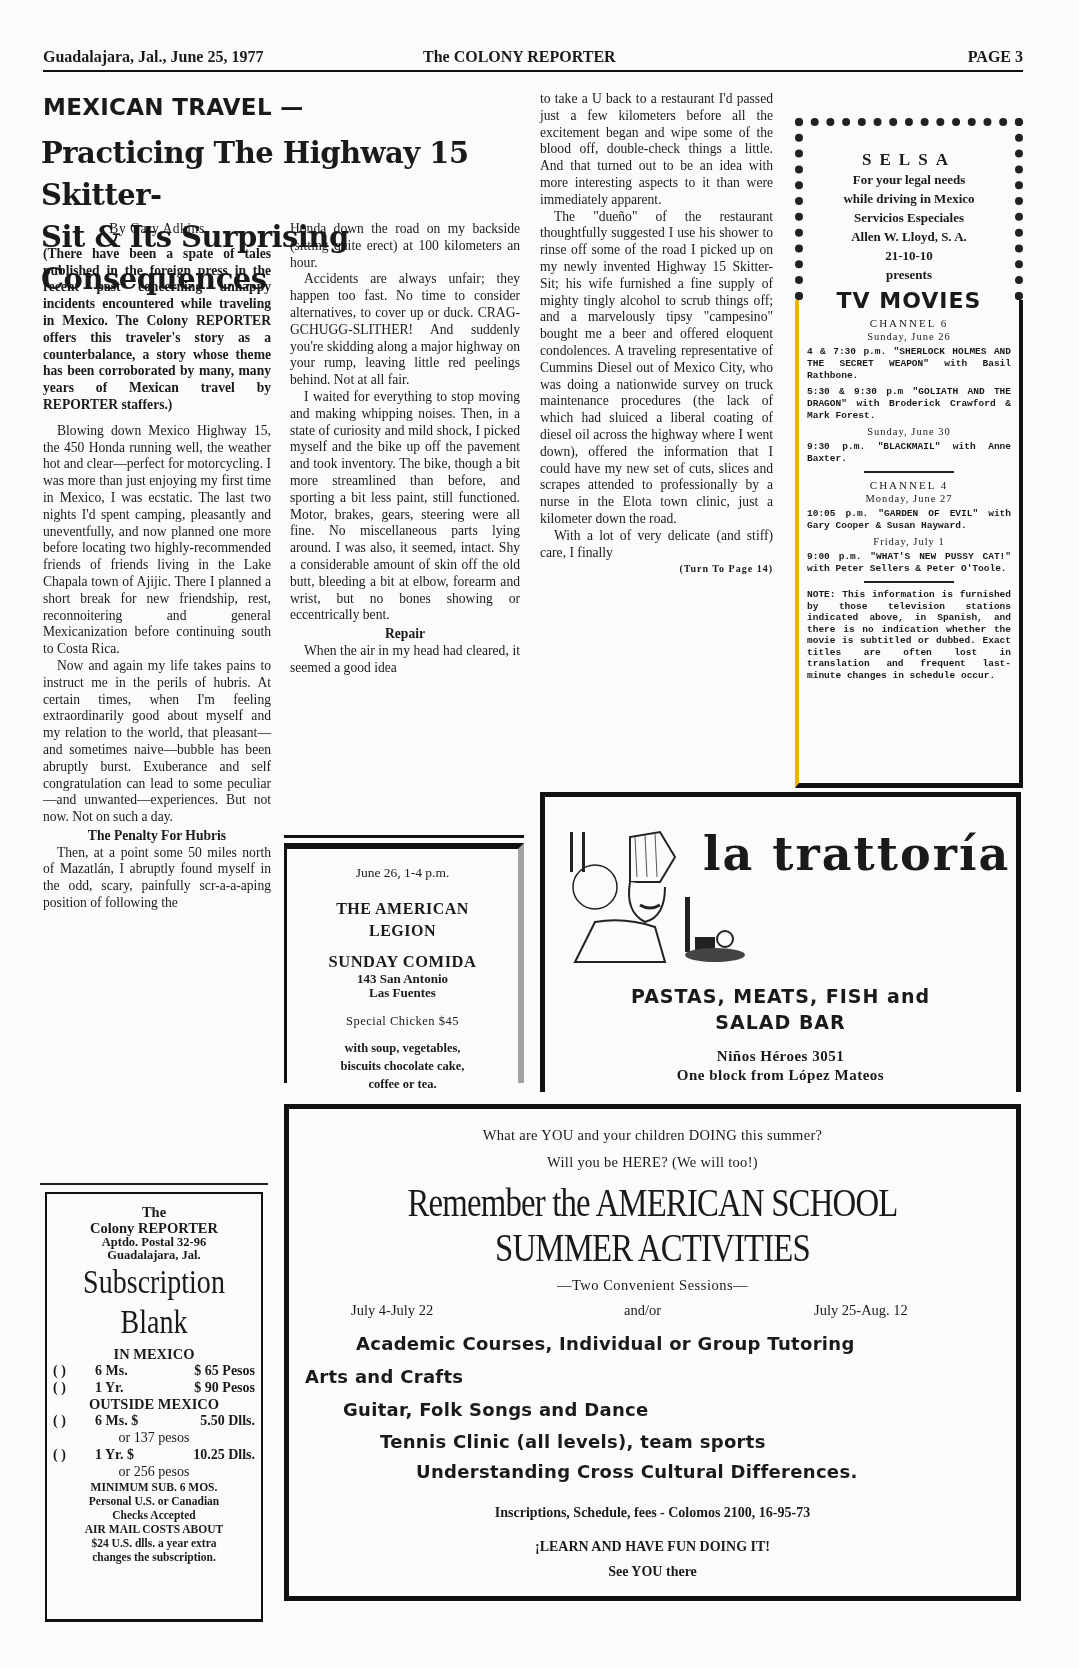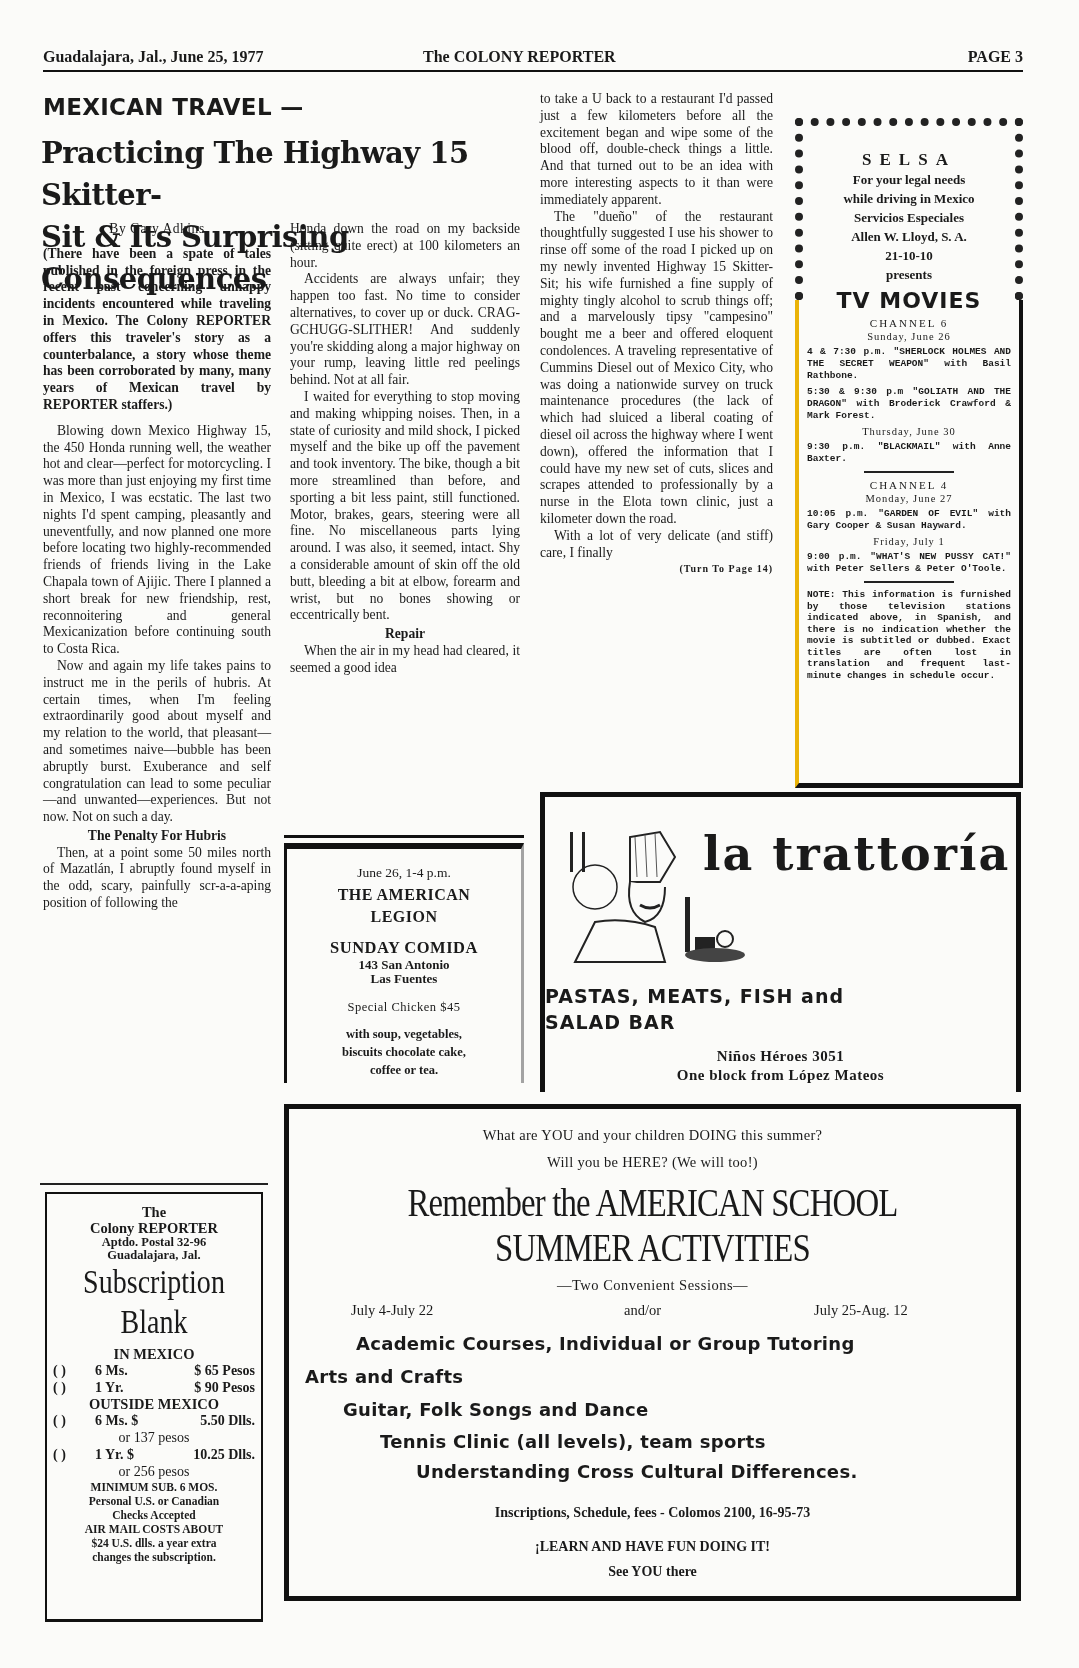--- a/index.html
+++ b/index.html
@@ -36,34 +36,34 @@
   .selsa .line { font-family: "Liberation Serif", serif; font-weight: bold; font-size: 13px; line-height: 19px; }
   .selsa .tv { font-family: "DejaVu Sans", sans-serif; font-weight: bold; font-size: 22px; margin-top: 4px; letter-spacing: 1px; }
   .selsa-body { position: absolute; left: 0; top: 182px; width: 228px; height: 488px; border-left: 4px solid #eab308; border-right: 4px solid #111; border-bottom: 5px solid #111; padding: 14px 8px 8px 8px; font-family: "Liberation Mono", monospace; font-size: 9.5px; line-height: 12px; }
   .selsa-body .ch { text-align: center; font-family: "Liberation Serif", serif; font-size: 11px; letter-spacing: 2px; margin: 3px 0 2px; }
   .selsa-body .day { text-align: center; font-family: "Liberation Serif", serif; font-size: 10.5px; letter-spacing: 1px; margin-bottom: 3px; }
   .selsa-body .prog { text-align: justify; margin-bottom: 4px; font-weight: bold; }
   .selsa-body .rule { width: 90px; height: 2px; background: #222; margin: 6px auto; }
   .selsa-body .note { font-weight: bold; text-align: justify; font-size: 9.5px; line-height: 11.5px; }
 
   
-  .legion { left: 284px; top: 843px; width: 240px; height: 240px; border-top: 6px solid #111; border-left: 3px solid #111; border-right: 3px solid #a3a3a3; text-align: center; font-family: "Liberation Serif", serif; padding-top: 16px; }
+  .legion { left: 284px; top: 843px; width: 240px; height: 240px; border-top: 6px solid #111; border-left: 3px solid #111; border-right: 6px solid #a3a3a3; text-align: center; font-family: "Liberation Serif", serif; padding-top: 16px; }
   .legion-topline { left: 284px; top: 835px; width: 240px; height: 3px; background: #111; }
   .legion .date { font-size: 13.5px; }
-  .legion .org { font-weight: bold; font-size: 16px; line-height: 22px; margin-top: 3px; letter-spacing: 0.5px; }
+  .legion .org { font-weight: bold; font-size: 16px; line-height: 22px; margin-top: 17px; letter-spacing: 0.5px; }
   .legion .event { font-weight: bold; font-size: 16.5px; margin-top: 10px; letter-spacing: 0.5px; }
   .legion .addr { font-weight: bold; font-size: 13px; line-height: 14px; }
   .legion .special { font-size: 12.5px; margin-top: 14px; letter-spacing: 0.5px; }
   .legion .menu { font-weight: bold; font-size: 12.5px; line-height: 18px; margin-top: 10px; }
 
   
   .tratt { left: 540px; top: 792px; width: 481px; height: 300px; border: 5px solid #111; border-bottom: none; }
   .tratt .logo { position: absolute; left: 158px; top: 30px; font-family: "DejaVu Serif", serif; font-weight: bold; font-size: 46px; letter-spacing: 2px; }
   .tratt .chef { position: absolute; left: 20px; top: 30px; width: 180px; height: 140px; }
-  .tratt .tag { position: absolute; left: 0; width: 100%; text-align: left; font-family: "DejaVu Sans", sans-serif; font-weight: bold; font-size: 19px; line-height: 24px; letter-spacing: 1px; }
+  .tratt .tag { position: absolute; left: 0; width: 100%; text-align: center; font-family: "DejaVu Sans", sans-serif; font-weight: bold; font-size: 19px; line-height: 24px; letter-spacing: 1px; }
   .tratt .addr { position: absolute; left: 0; width: 100%; text-align: center; font-family: "Liberation Serif", serif; font-weight: bold; font-size: 15px; line-height: 16px; letter-spacing: 0.5px; }
 
   
   .school { left: 284px; top: 1104px; width: 737px; height: 497px; border-top: 5px solid #111; border-left: 5px solid #111; border-right: 5px solid #111; border-bottom: 5px solid #111; padding-left: 17px; }
   .school .c { position: absolute; left: 0; width: 100%; text-align: center; }
   .school .q { font-family: "Liberation Serif", serif; font-size: 14.5px; letter-spacing: 0.3px; }
   .school .big { font-family: "Liberation Serif", serif; font-size: 40px; letter-spacing: -1px; transform: scaleX(0.82); transform-origin: center; }
   .school .sess { font-family: "Liberation Serif", serif; font-size: 14.5px; letter-spacing: 0.5px; }
   .school .dates { position: absolute; font-family: "Liberation Serif", serif; font-size: 14.5px; }
   .school .act { position: absolute; font-family: "DejaVu Sans", sans-serif; font-weight: bold; font-size: 18px; letter-spacing: 0.3px; }
@@ -132,21 +132,21 @@
     <div class="line">Allen W. Lloyd, S. A.</div>
     <div class="line">21-10-10</div>
     <div class="line">presents</div>
     <div class="tv">TV MOVIES</div>
   </div>
   <div class="selsa-body">
     <div class="ch">CHANNEL 6</div>
     <div class="day">Sunday, June 26</div>
     <div class="prog">4 &amp; 7:30 p.m. "SHERLOCK HOLMES AND THE SECRET WEAPON" with Basil Rathbone.</div>
     <div class="prog">5:30 &amp; 9:30 p.m "GOLIATH AND THE DRAGON" with Broderick Crawford &amp; Mark Forest.</div>
-    <div class="day">Thursday, June 30</div>
+    <div class="day">Sunday, June 30</div>
     <div class="prog">9:30 p.m. "BLACKMAIL" with Anne Baxter.</div>
     <div class="rule"></div>
     <div class="ch">CHANNEL 4</div>
     <div class="day">Monday, June 27</div>
     <div class="prog">10:05 p.m. "GARDEN OF EVIL" with Gary Cooper &amp; Susan Hayward.</div>
     <div class="day">Friday, July 1</div>
     <div class="prog">9:00 p.m. "WHAT'S NEW PUSSY CAT!" with Peter Sellers &amp; Peter O'Toole.</div>
     <div class="rule"></div>
     <div class="note">NOTE: This information is furnished by those television stations indicated above, in Spanish, and there is no indication whether the movie is subtitled or dubbed. Exact titles are often lost in translation and frequent last-minute changes in schedule occur.</div>
   </div>

